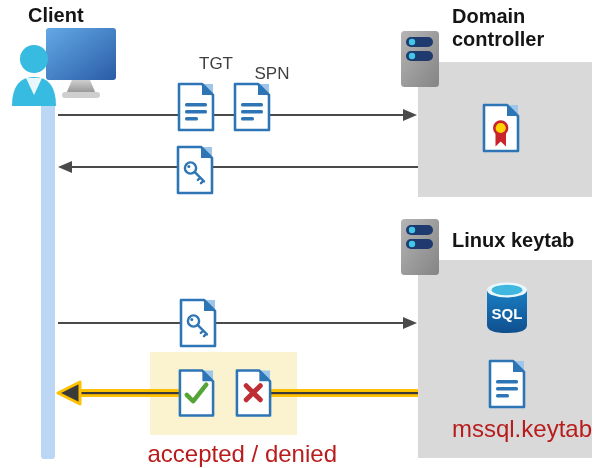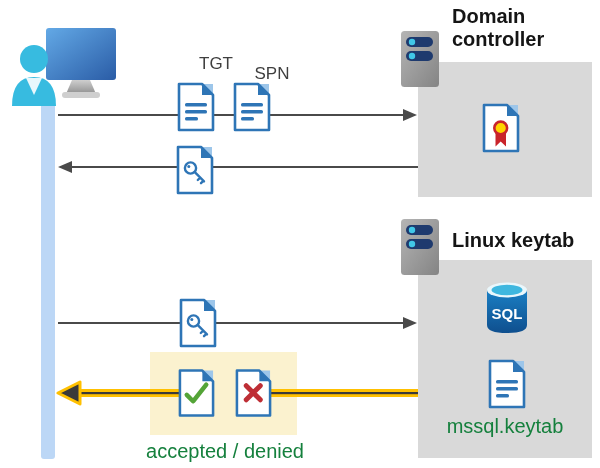--- a/index.html
+++ b/index.html
@@ -6,21 +6,21 @@
   .stage{position:relative;width:600px;height:468px;background:#ffffff;overflow:hidden;}
   .abs{position:absolute;}
   .title{font-weight:bold;color:#151515;font-size:20px;line-height:23px;}
   .smalllbl{font-size:17px;color:#3f3f3f;}
   .graybox{background:#d9d9d9;}
   .bar{background:#bcd7f6;border-radius:3px;}
   .hline{background:#4a4a4a;height:2px;}
   .arrowhead-right{width:0;height:0;border-top:6px solid transparent;border-bottom:6px solid transparent;border-left:14px solid #4a4a4a;}
   .arrowhead-left{width:0;height:0;border-top:6px solid transparent;border-bottom:6px solid transparent;border-right:14px solid #4a4a4a;}
   .yellowbox{background:#fbf2cf;}
-  .caption{font-size:20px;color:#15803d;text-align:center;}
+  .caption{font-size:24px;color:#b91c1c;text-align:right;}
   .center{text-align:center;margin-left:20px;}
   svg{display:block;}
 </style>
 </head>
 <body>
 
 <svg width="0" height="0" style="position:absolute" aria-hidden="true">
   <defs>
     <linearGradient id="gradMon" x1="0" y1="0" x2="1" y2="1">
       <stop offset="0" stop-color="#63a9e6"></stop>
@@ -136,20 +136,21 @@
   <div class="abs yellowbox" style="left:150px;top:352px;width:147px;height:83px;"></div>
 
   <svg class="abs" style="left:56px;top:378px;" width="364" height="30" viewBox="0 0 364 30">
     <rect x="22" y="11" width="125" height="8" fill="#ffc000"></rect>
     <rect x="22" y="14" width="125" height="2.2" fill="#3a3a3a"></rect>
     <rect x="198" y="11" width="164" height="8" fill="#ffc000"></rect>
     <rect x="198" y="14" width="164" height="2.2" fill="#3a3a3a"></rect>
     <polygon points="2,15 24,4 24,26" fill="#3a3a3a" stroke="#ffc000" stroke-width="3" stroke-linejoin="round"></polygon>
   </svg>
 
+  <div class="abs title" style="left:28px;top:4px;">Client</div>
   <svg class="abs" style="left:10px;top:26px;" width="110" height="86">
       <use href="#sym-client"></use>
     </svg>
 
   <div class="abs smalllbl center" style="left:176px;top:54px;width:40px;">TGT</div>
   <div class="abs smalllbl center" style="left:232px;top:64px;width:40px;">SPN</div>
   <svg class="abs" style="left:176px;top:82px;" width="40" height="50">
       <use href="#sym-doc-lines"></use>
     </svg>
   <svg class="abs" style="left:232px;top:82px;" width="40" height="50">

